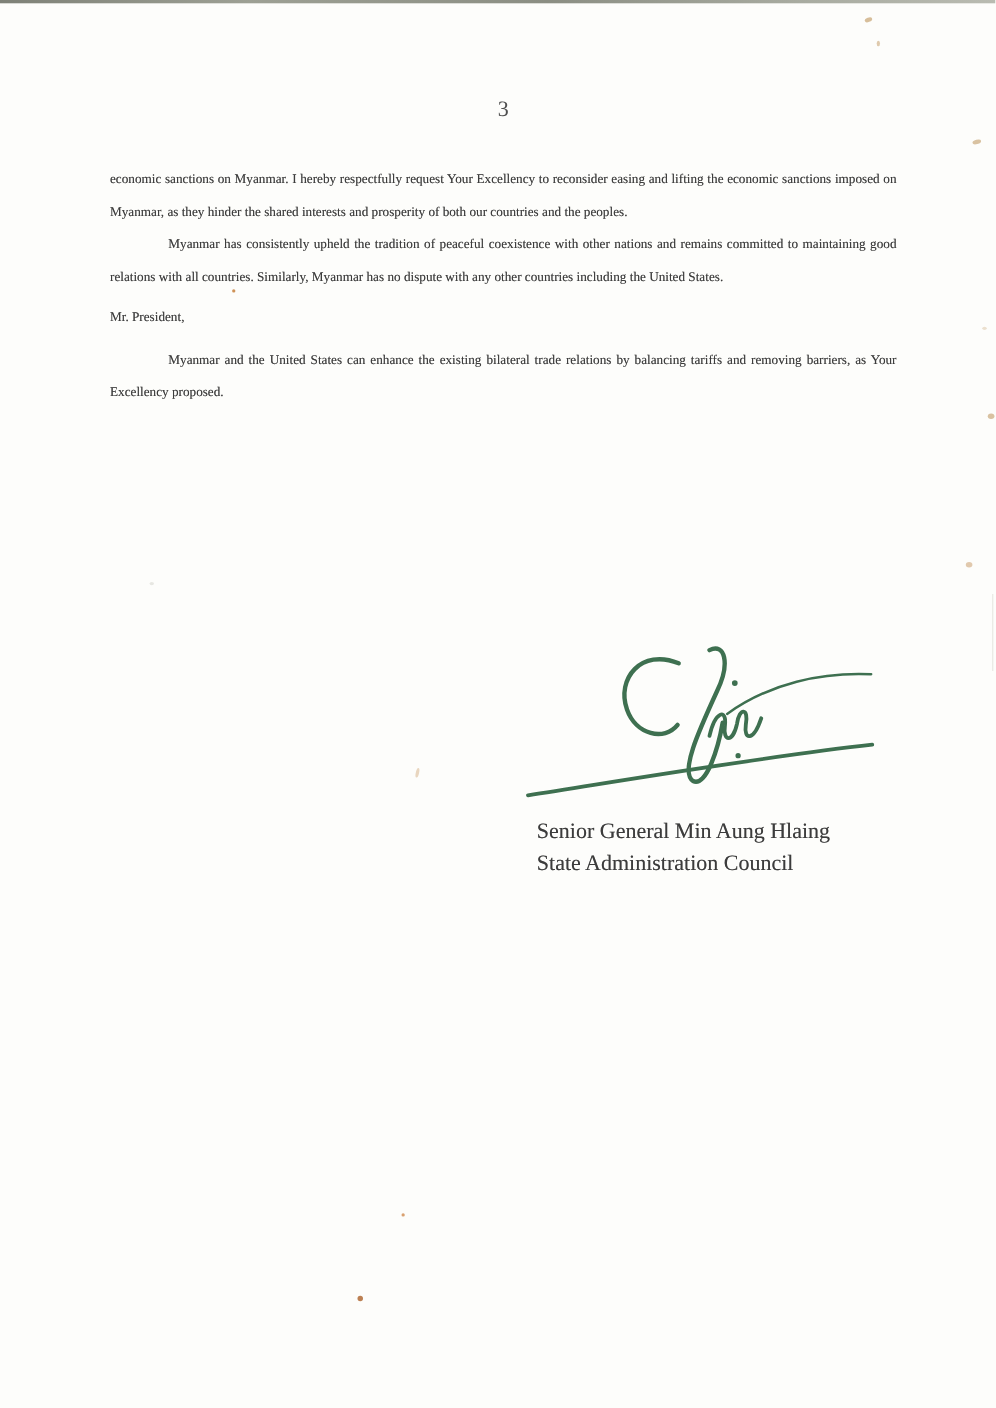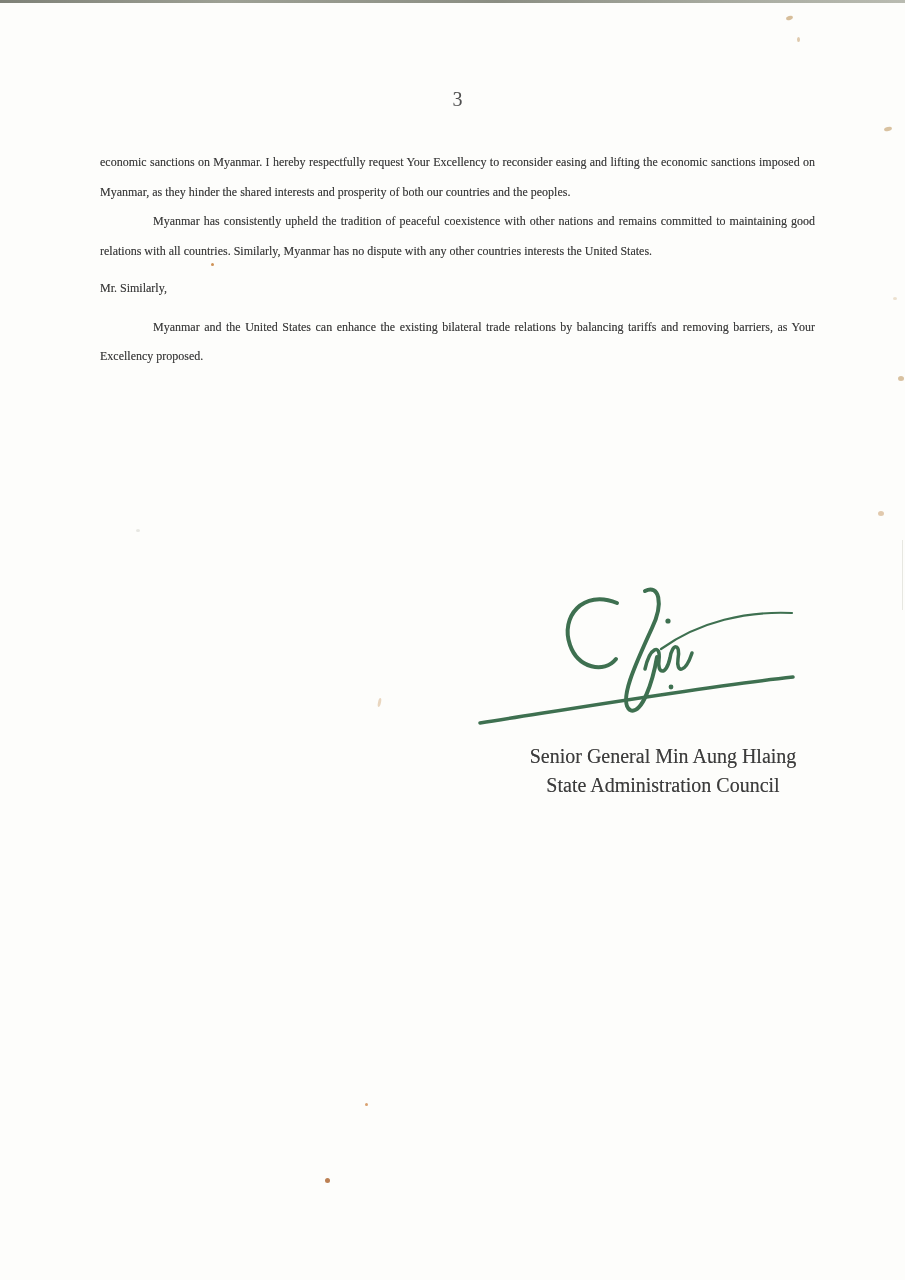--- a/index.html
+++ b/index.html
@@ -43,23 +43,22 @@
     text-indent: 0;
   }
   .signature-svg {
     position: absolute;
     top: 583px;
     left: 475px;
   }
   .signer-block {
     position: absolute;
     top: 742px;
-    left: 500px;
+    left: 488px;
     width: 326px;
-    text-align: center;
     font-size: 20px;
     line-height: 29px;
     text-shadow: 0 0 0.6px rgba(70,70,70,0.55);
   }
   .signer-block div { white-space: nowrap; }
   .speck { position: absolute; border-radius: 50%; }
   .edge-line {
     position: absolute;
     right: 2px; top: 540px;
     width: 1px; height: 70px;
@@ -69,22 +68,22 @@
 </style>
 </head>
 <body style="background: rgb(253, 253, 251); color: rgb(60, 60, 60);">
 
 <div class="scan-edge-top"></div>
 
 <div class="page-number">3</div>
 
 <div class="body-text">
   <p>economic sanctions on Myanmar. I hereby respectfully request Your Excellency to reconsider easing and lifting the economic sanctions imposed on Myanmar, as they hinder the shared interests and prosperity of both our countries and the peoples.</p>
-  <p class="indent">Myanmar has consistently upheld the tradition of peaceful coexistence with other nations and remains committed to maintaining good relations with all countries. Similarly, Myanmar has no dispute with any other countries interests the United States.</p>
-  <p class="salutation">Mr. Similarly,</p>
+  <p class="indent">Myanmar has consistently upheld the tradition of peaceful coexistence with other nations and remains committed to maintaining good relations with all countries. Similarly, Myanmar has no dispute with any other countries including the United States.</p>
+  <p class="salutation">Mr. President,</p>
   <p class="indent">Myanmar and the United States can enhance the existing bilateral trade relations by balancing tariffs and removing barriers, as Your Excellency proposed.</p>
 </div>
 
 <svg class="signature-svg" width="320" height="150" viewBox="0 0 320 150" fill="none">
   <g stroke="var(--sig-ink, #3e7050)" fill="none" stroke-linecap="round">
 
     <path d="M142,20 C108,6 85,34 95,62 C103,85 129,91 141,76" stroke-width="4"></path>
 
     <path d="M170,8 C184,1 189,20 177,45 C160,82 143,119 155,127 C167,133 178,97 182,74" stroke-width="4"></path>
 

